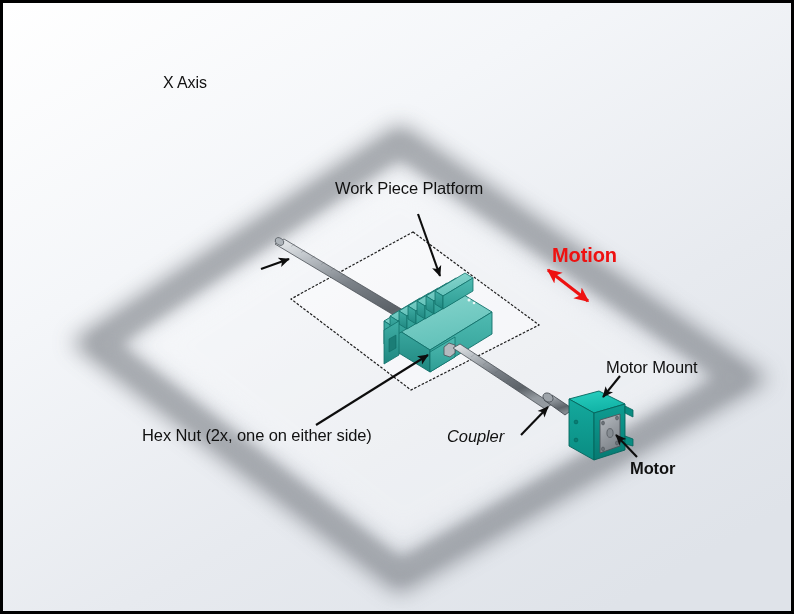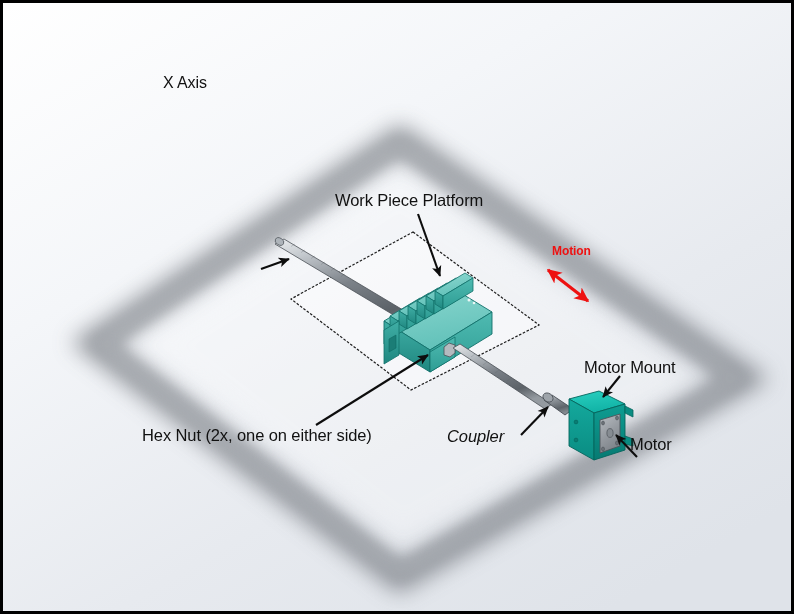--- a/index.html
+++ b/index.html
@@ -30,21 +30,21 @@
     letter-spacing: -0.1px;
     pointer-events: none;
   }
   .label.title {
     font-size: 16px;
   }
   .label.part {
     font-size: 16.5px;
   }
   .label.motion {
-    font-size: 12px;
+    font-size: 20px;
     color: #ee1111;
     font-weight: 600;
   }
 </style>
 </head>
 <body>
 
 <div id="frame">
 
   <svg id="scene" viewBox="0 0 794 614" width="794" height="614">
@@ -271,26 +271,26 @@
       <line x1="634" y1="454" x2="613" y2="432" marker-end="url(#arrowBlack)"></line>
     </g>
 
     <g>
       <line x1="545" y1="267" x2="585" y2="298" stroke="#ee1111" stroke-width="3.2" marker-start="url(#arrowRed)" marker-end="url(#arrowRed)"></line>
     </g>
   </svg>
 
   <div class="label title" style="left:160px; top:71px;">X Axis</div>
 
-  <div class="label part" style="left:332px; top:188px;">Work Piece Platform</div>
+  <div class="label part" style="left:332px; top:176px;">Work Piece Platform</div>
 
 
   <div class="label part" style="left:139px; top:423px;">Hex Nut (2x, one on either side)</div>
 
   <div class="label part" style="left:444px; top:424px;font-style:italic;">Coupler</div>
 
-  <div class="label part" style="left:581px; top:355px;">Motor Mount</div>
-
-  <div class="label part" style="left:627px; top:432px;">Motor</div>
+  <div class="label part" style="left:603px; top:355px;">Motor Mount</div>
+
+  <div class="label part" style="left:627px; top:456px;font-weight:bold;">Motor</div>
 
   <div class="label motion" style="left:549px; top:241px;">Motion</div>
 
 </div>
 
 </body></html>

